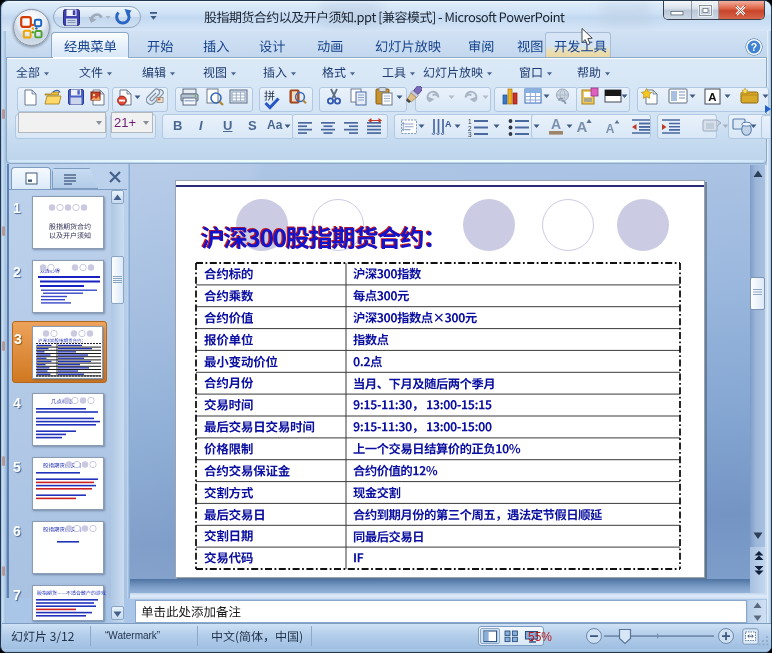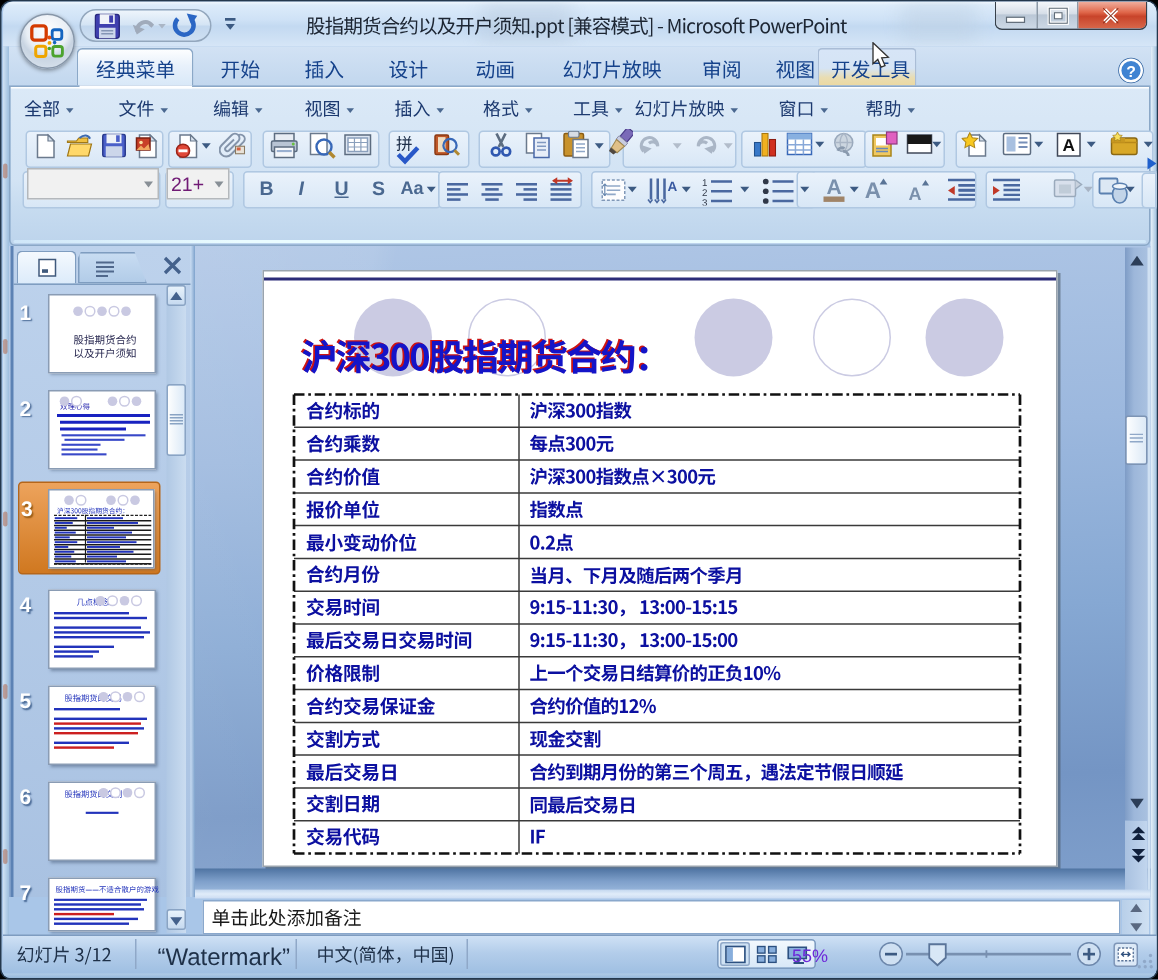--- a/index.html
+++ b/index.html
@@ -818,21 +818,21 @@
     </svg>
     <svg class="abs" style="left:752px;top:614px" width="9" height="7">
       <path d="M4.5 6 L8.5 0.5 L0.5 0.5z" fill="#5a6880"></path>
     </svg>
     <div class="abs" style="left:1px;top:622px;width:770px;height:26px;
 background:linear-gradient(#cfe1f5,#b3cdea 45%,#9fbfe2);border-top:1px solid #7e9cc0"></div>
     <svg style="position:absolute;left:8px;top:626.1px;overflow:visible" width="69" height="19">
       <path transform="translate(2 13.9)" d="M5.7 -8.9V-8.1H10.2C10.1 -2.9 9.9 -0.9 9.5 -0.5C9.3 -0.3 9.2 -0.3 9 -0.3C8.7 -0.3 7.9 -0.3 7.1 -0.4C7.3 -0.1 7.4 0.3 7.4 0.5C8.1 0.6 8.9 0.6 9.3 0.6C9.8 0.5 10 0.4 10.3 0C10.8 -0.6 10.9 -2.6 11.1 -8.4C11.1 -8.5 11.1 -8.9 11.1 -8.9ZM1 0C1.3 -0.2 1.8 -0.3 5.4 -0.9C5.5 -0.4 5.7 0.1 5.8 0.5L6.6 0.1C6.4 -0.8 5.7 -2.3 5.1 -3.5L4.4 -3.2C4.6 -2.7 4.8 -2.2 5.1 -1.7L2.3 -1.2C3.5 -2.8 4.8 -4.7 5.8 -6.7L4.9 -7.1C4.7 -6.6 4.4 -6.1 4.2 -5.7L1.9 -5.5C2.7 -6.7 3.5 -8.2 4.1 -9.7L3.2 -10C2.7 -8.4 1.7 -6.7 1.4 -6.2C1.1 -5.7 0.9 -5.4 0.6 -5.4C0.7 -5.1 0.9 -4.7 0.9 -4.5C1.2 -4.6 1.5 -4.6 3.7 -4.8C2.9 -3.5 2.1 -2.3 1.8 -1.9C1.3 -1.3 1 -0.9 0.7 -0.9C0.8 -0.6 1 -0.2 1 0Z M13.2 -7.6C13.1 -6.7 13 -5.4 12.7 -4.7L13.4 -4.4C13.7 -5.3 13.8 -6.6 13.9 -7.5ZM16.6 -7.8C16.4 -7.1 16 -6 15.7 -5.3L16.2 -5.1C16.6 -5.7 17 -6.7 17.3 -7.5ZM14.6 -10V-6.2C14.6 -3.9 14.4 -1.5 12.5 0.3C12.7 0.4 13 0.8 13.2 1C14.2 -0 14.8 -1.2 15.1 -2.4C15.6 -1.8 16.4 -1 16.7 -0.6L17.3 -1.3C17 -1.6 15.7 -2.9 15.3 -3.3C15.5 -4.3 15.5 -5.2 15.5 -6.2V-10ZM17.3 -9.1V-8.2H20.5V-0.4C20.5 -0.1 20.4 -0.1 20.2 -0.1C19.9 -0 19 -0 18.1 -0.1C18.3 0.2 18.5 0.6 18.5 0.9C19.7 0.9 20.4 0.9 20.8 0.7C21.3 0.6 21.4 0.3 21.4 -0.4V-8.2H23.5V-9.1Z M26.2 -9.8V-5.8C26.2 -3.6 26 -1.4 24.5 0.3C24.7 0.4 25 0.8 25.2 1C26.3 -0.2 26.8 -1.7 27 -3.2H32V1H33V-4.1H27C27.1 -4.7 27.1 -5.2 27.1 -5.8V-6H34.8V-7H31.5V-10.1H30.5V-7H27.1V-9.8Z M41.8 0.2C43.4 0.2 44.7 -0.8 44.7 -2.4C44.7 -3.6 43.8 -4.3 42.8 -4.6V-4.6C43.8 -5 44.4 -5.7 44.4 -6.8C44.4 -8.1 43.3 -9 41.8 -9C40.8 -9 40 -8.5 39.4 -7.9L39.9 -7.2C40.5 -7.7 41.1 -8.1 41.8 -8.1C42.7 -8.1 43.3 -7.5 43.3 -6.7C43.3 -5.7 42.6 -5 40.8 -5V-4.2C42.9 -4.2 43.6 -3.5 43.6 -2.4C43.6 -1.4 42.8 -0.8 41.8 -0.8C40.8 -0.8 40.1 -1.2 39.6 -1.8L39 -1.1C39.6 -0.4 40.5 0.2 41.8 0.2Z M45.5 2.1H46.3L49.9 -9.5H49.1Z M51.1 0H55.9V-0.9H54.2V-8.8H53.3C52.8 -8.5 52.3 -8.3 51.5 -8.2V-7.5H53.1V-0.9H51.1Z M57.2 0H62.8V-0.9H60.3C59.9 -0.9 59.4 -0.9 58.9 -0.9C61 -2.8 62.4 -4.6 62.4 -6.4C62.4 -7.9 61.4 -9 59.8 -9C58.7 -9 57.9 -8.4 57.2 -7.7L57.8 -7C58.3 -7.6 58.9 -8.1 59.7 -8.1C60.7 -8.1 61.3 -7.3 61.3 -6.3C61.3 -4.8 60 -3.1 57.2 -0.6Z" fill="#1e3048"></path>
     </svg>
     <div class="abs" style="left:89px;top:625px;width:1px;height:20px;background:#8fa8c8"></div>
-    <div class="abs" style="left:104px;top:629px;font-size:16px;color:#1e3048">“Watermark”</div>
+    <div class="abs" style="left:104px;top:629px;font-size:10px;color:#1e3048">“Watermark”</div>
     <div class="abs" style="left:196px;top:625px;width:1px;height:20px;background:#8fa8c8"></div>
     <svg style="position:absolute;left:208px;top:626.1px;overflow:visible" width="98" height="19">
       <path transform="translate(2 13.9)" d="M5.5 -10.1V-7.9H1.2V-2.2H2.1V-3H5.5V0.9H6.4V-3H9.9V-2.3H10.8V-7.9H6.4V-10.1ZM2.1 -3.9V-7.1H5.5V-3.9ZM9.9 -3.9H6.4V-7.1H9.9Z M17.1 -9.9C17.4 -9.3 17.8 -8.5 18 -8L19 -8.3C18.8 -8.8 18.4 -9.6 18 -10.2ZM12.6 -8V-7.1H14.5C15.2 -5.3 16.1 -3.7 17.4 -2.4C16 -1.3 14.4 -0.5 12.4 0.1C12.6 0.3 12.9 0.7 13 0.9C15 0.3 16.7 -0.6 18 -1.8C19.4 -0.6 21 0.3 23 0.9C23.1 0.6 23.4 0.2 23.6 0C21.7 -0.4 20.1 -1.3 18.7 -2.4C19.9 -3.6 20.9 -5.2 21.6 -7.1H23.4V-8ZM18 -3C16.9 -4.2 16 -5.5 15.4 -7.1H20.5C19.9 -5.5 19.1 -4.1 18 -3Z M26.9 2.4 27.5 2.1C26.5 0.3 26 -1.7 26 -3.7C26 -5.8 26.5 -7.8 27.5 -9.5L26.9 -9.8C25.8 -8 25.1 -6.1 25.1 -3.7C25.1 -1.4 25.8 0.6 26.9 2.4Z M29.3 -5.4V0.9H30.2V-5.4ZM29.9 -6.5C30.4 -6 31 -5.4 31.2 -5L31.9 -5.4C31.6 -5.9 31.1 -6.5 30.5 -6.9ZM31.9 -4.6V-0.5H36.3V-4.6ZM30.5 -10.1C30.1 -9 29.4 -7.9 28.6 -7.2C28.8 -7.1 29.2 -6.8 29.4 -6.7C29.8 -7.1 30.3 -7.7 30.6 -8.3H31.3C31.6 -7.8 31.9 -7.2 32 -6.8L32.8 -7.1C32.7 -7.4 32.5 -7.9 32.3 -8.3H34V-9H31C31.2 -9.3 31.3 -9.6 31.4 -9.9ZM35.2 -10.1C34.9 -9.1 34.4 -8.1 33.7 -7.4C33.9 -7.3 34.3 -7.1 34.4 -6.9C34.8 -7.3 35.1 -7.7 35.4 -8.3H36.3C36.7 -7.8 37 -7.1 37.2 -6.7L37.9 -7.1C37.8 -7.4 37.5 -7.8 37.3 -8.3H39.2V-9H35.7C35.9 -9.3 36 -9.6 36.1 -9.9ZM35.5 -2.3V-1.2H32.7V-2.3ZM32.7 -3.9H35.5V-2.9H32.7ZM32.3 -6.5V-5.6H37.9V-0.1C37.9 0 37.8 0.1 37.7 0.1C37.5 0.1 36.8 0.1 36.2 0.1C36.3 0.3 36.4 0.7 36.5 0.9C37.4 0.9 37.9 0.9 38.3 0.8C38.7 0.6 38.8 0.4 38.8 -0.1V-6.5Z M43.1 -10C42.5 -8.2 41.5 -6.4 40.4 -5.2C40.6 -5 40.9 -4.6 40.9 -4.4C41.3 -4.8 41.7 -5.2 42 -5.7V0.9H42.8V-7.3C43.2 -8.1 43.6 -8.9 43.9 -9.8ZM45 -2.1V-1.3H47V0.9H47.9V-1.3H49.8V-2.1H47.9V-6.3C48.6 -4.2 49.8 -2.1 51 -1C51.2 -1.2 51.5 -1.6 51.7 -1.7C50.4 -2.8 49.2 -4.8 48.5 -6.8H51.5V-7.7H47.9V-10H47V-7.7H43.6V-6.8H46.5C45.7 -4.8 44.5 -2.7 43.2 -1.7C43.4 -1.5 43.7 -1.2 43.8 -1C45.1 -2.1 46.3 -4.1 47 -6.2V-2.1Z M53.9 1.3C55.2 0.8 56 -0.1 56 -1.4C56 -2.3 55.7 -2.8 55 -2.8C54.5 -2.8 54.1 -2.5 54.1 -2C54.1 -1.4 54.5 -1.1 55 -1.1L55.2 -1.1C55.1 -0.3 54.6 0.3 53.7 0.6Z M69.6 -10.1V-7.9H65.2V-2.2H66.1V-3H69.6V0.9H70.5V-3H74V-2.3H74.9V-7.9H70.5V-10.1ZM66.1 -3.9V-7.1H69.6V-3.9ZM74 -3.9H70.5V-7.1H74Z M83.2 -3.8C83.6 -3.4 84.1 -2.9 84.3 -2.5L85 -2.8C84.7 -3.2 84.2 -3.8 83.7 -4.2ZM78.8 -2.4V-1.6H85.4V-2.4H82.4V-4.4H84.8V-5.2H82.4V-6.9H85.1V-7.7H79V-6.9H81.6V-5.2H79.3V-4.4H81.6V-2.4ZM77.1 -9.5V1H78V0.4H86.1V1H87V-9.5ZM78 -0.5V-8.7H86.1V-0.5Z M89.2 2.4C90.3 0.6 91 -1.4 91 -3.7C91 -6.1 90.3 -8 89.2 -9.8L88.6 -9.5C89.6 -7.8 90.1 -5.8 90.1 -3.7C90.1 -1.7 89.6 0.3 88.6 2.1Z" fill="#1e3048"></path>
     </svg>
     <div class="abs" style="left:310px;top:625px;width:1px;height:20px;background:#8fa8c8"></div>
     <div class="abs" style="left:477px;top:625px;width:66px;height:20px;border:1px solid #7e9cc0;border-radius:3px;background:linear-gradient(#f2f8fd,#d8e8f7)"></div>
     <div class="abs" style="left:479px;top:627px;width:20px;height:16px;border:1px solid #8fa8c8;border-radius:2px;background:#cfe2f4"></div>
     <svg class="abs" style="left:482px;top:629px" width="15" height="13" viewBox="0 0 15 13">
       <rect x="1" y="1" width="12.6" height="10.6" fill="#fff" stroke="#2c5080" stroke-width="1.1"></rect>
       <rect x="1.6" y="1.6" width="4" height="9.4" fill="#88aedc"></rect>
@@ -843,21 +843,21 @@
         <rect x="8.4" y="1" width="5" height="4.4"></rect>
         <rect x="1" y="7.2" width="5" height="4.4"></rect>
         <rect x="8.4" y="7.2" width="5" height="4.4"></rect>
       </g>
     </svg>
     <svg class="abs" style="left:523px;top:629px" width="15" height="13" viewBox="0 0 15 13">
       <path d="M1.5 1.5 h12 v7.5 h-12z" fill="#88aedc" stroke="#2c5080" stroke-width="1.1"></path>
       <path d="M5 12 h7" stroke="#2c5080" stroke-width="1.4"></path>
       <rect x="7" y="9" width="2" height="2.4" fill="#2c5080"></rect>
     </svg>
-    <div class="abs" style="left:527px;top:629px;font-size:12px;color:#6d28d9">55%</div>
+    <div class="abs" style="left:527px;top:629px;font-size:12px;color:#b91c1c">55%</div>
     <svg class="abs" style="left:585px;top:626px" width="150" height="19">
       <circle cx="8" cy="9" r="7.5" fill="#cfe0f2" stroke="#6e88ac"></circle>
       <rect x="4" y="8.2" width="8" height="1.8" fill="#3c5a82"></rect>
       <rect x="18" y="8.2" width="110" height="1.8" fill="#7890b0"></rect>
       <rect x="71" y="6.5" width="1.2" height="5" fill="#7890b0"></rect>
       <path d="M33.5 2.5 h11 v9 l-5.5 5 -5.5-5 z" fill="#d8e7f6" stroke="#5a7499" stroke-width="1.2"></path>
       <circle cx="140" cy="9" r="7.5" fill="#cfe0f2" stroke="#6e88ac"></circle>
       <rect x="136" y="8.2" width="8" height="1.8" fill="#3c5a82"></rect>
       <rect x="139.1" y="5.1" width="1.8" height="8" fill="#3c5a82"></rect>
     </svg>

